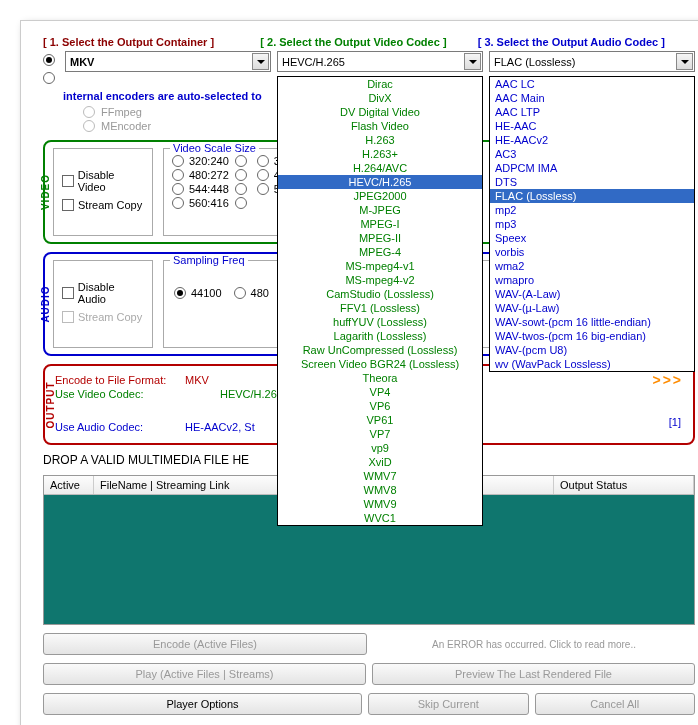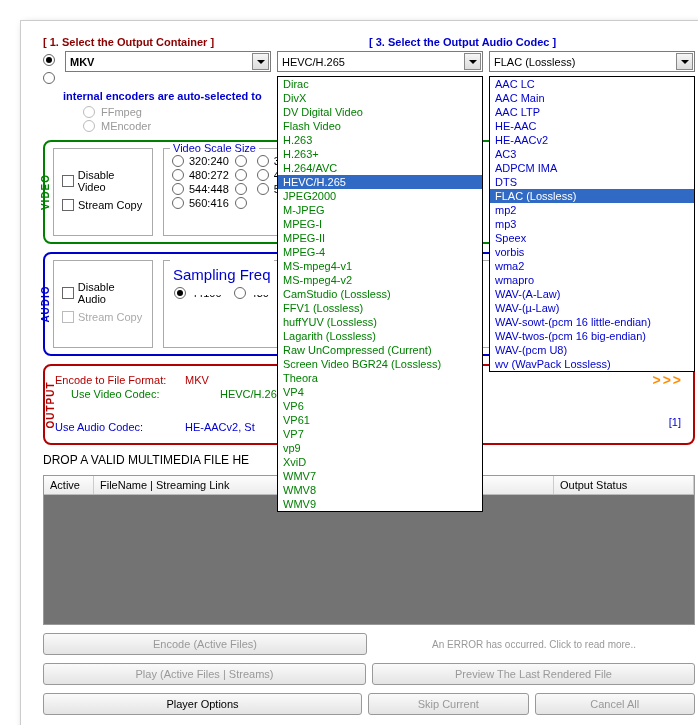--- a/index.html
+++ b/index.html
@@ -34,50 +34,51 @@
 .groupbox legend { position: absolute; top: -7px; left: 6px; background: #fff; padding: 0 3px; color: #0000cd; font-size: 11px; }
 .checkbox { display: flex; align-items: center; gap: 4px; margin-bottom: 6px; font-size: 11px; }
 .cb { width: 12px; height: 12px; border: 1px solid #666; background: #fff; display: inline-block; }
 .cb.disabled { border-color: #bbb; }
 .disabled-text { color: #aaa; }
 .scale-grid { display: grid; grid-template-columns: auto auto; gap: 2px 7px; font-size: 11px; }
 .scale-item { display: flex; align-items: center; gap: 2px; }
 .out-line { font-size: 11px; margin-bottom: 2px; }
 .out-line .lbl { display: inline-block; width: 130px; }
 .out1 .lbl { color: #b30000; } .out1 .val { color: #b30000; }
-.out2 .lbl { color: #008000; padding-left: 16px; } .out2 .val { color: #008000; padding-left: 35px; }
+.out2 .lbl { color: #008000; } .out2 .val { color: #008000; padding-left: 35px; }
 .out3 .lbl { color: #0000cd; margin-top: 19px; } .out3 .val { color: #0000cd; }
 .more { position: absolute; right: 10px; top: 6px; color: #ff8c00; font-weight: bold; font-size: 14px; letter-spacing: 2px; }
 .drop-text { font-size: 12px; font-weight: normal; margin: 6px 0 8px; }
-.table { border: 1px solid #999; height: 150px; background: #737373; position: relative; }
+.table { border: 1px solid #999; height: 150px; background: #0f766e; position: relative; }
 .thead { display: flex; background: linear-gradient(#fdfdfd,#ececec); border-bottom: 1px solid #bbb; font-size: 11px; }
 .th { padding: 3px 6px; border-right: 1px solid #ccc; }
 .btnrow { display: flex; gap: 6px; margin-top: 8px; }
 .btn { flex: 1; height: 22px; background: linear-gradient(#fafafa,#e4e4e4); border: 1px solid #999; border-radius: 3px; font-size: 11px; display: flex; align-items: center; justify-content: center; cursor: pointer; }
 .btn.disabled { color: #999; }
 .err { color: #c99; font-size: 10px; text-align: center; }
 .dropdown { position: absolute; top: 25px; left: 0; right: 0; background: #fff; border: 1px solid #000; z-index: 10; max-height: 520px; overflow: visible; font-size: 11px; }
 .dropdown .item { padding: 1px 5px; cursor: default; }
-.dropdown.green .item { color: #008000; }
+.dropdown.green .item { color: #008000; text-align: center; }
 .dropdown.blue .item { color: #0000cd; }
 .dropdown .item.sel { background: #316ac5; color: #fff; }
 .combo-wrap { flex: 1; position: relative; }
 .radio-col { width: 16px; display: flex; flex-direction: column; gap: 6px; padding-top: 3px; }
 .freq-row { display: flex; align-items: center; gap: 12px; padding-top: 20px; }
 .sampling-group { border: 1px solid #aaa; padding: 6px 10px 4px; position: relative; flex: 1; height: 88px; }
-.sampling-group legend { position: absolute; top: -7px; left: 6px; background: #fff; padding: 12px 3px; color: #0000cd; font-size: 15px; }
+.sampling-group legend { position: absolute; top: -7px; left: 6px; background: #fff; padding: 0 3px; color: #0000cd; font-size: 11px; }
 .bracket-right { position: absolute; right: 12px; top: 50px; color: #0000cd; font-size: 11px; }
 </style>
 </head>
 <body>
 
 <div class="window">
 
   <div class="steps">
     <div class="step step1">[ 1.        Select the Output Container ]</div>
+    <div class="step step2">[ 2.       Select the Output Video Codec ]</div>
     <div class="step step3">[ 3.      Select the Output Audio Codec ]</div>
   </div>
 
   <div class="row">
     <div class="radio-col">
       <span class="radio checked"></span>
       <span class="radio"></span>
     </div>
     <div class="combo-wrap">
       <div class="combo bold">
@@ -103,32 +104,33 @@
           <div class="item">M-JPEG</div>
           <div class="item">MPEG-I</div>
           <div class="item">MPEG-II</div>
           <div class="item">MPEG-4</div>
           <div class="item">MS-mpeg4-v1</div>
           <div class="item">MS-mpeg4-v2</div>
           <div class="item">CamStudio (Lossless)</div>
           <div class="item">FFV1 (Lossless)</div>
           <div class="item">huffYUV (Lossless)</div>
           <div class="item">Lagarith (Lossless)</div>
-          <div class="item">Raw UnCompressed (Current)</div>
+          <div class="item">Raw UnCompressed (Lossless)</div>
           <div class="item">Screen Video BGR24 (Lossless)</div>
           <div class="item">Theora</div>
           <div class="item">VP4</div>
           <div class="item">VP6</div>
           <div class="item">VP61</div>
           <div class="item">VP7</div>
           <div class="item">vp9</div>
           <div class="item">XviD</div>
           <div class="item">WMV7</div>
           <div class="item">WMV8</div>
           <div class="item">WMV9</div>
+          <div class="item">WVC1</div>
         </div>
     </div>
     <div class="combo-wrap">
       <div class="combo">
         <span>FLAC (Lossless)</span>
         <span class="arrow"></span>
       </div>
       <div class="dropdown blue" id="acodec-dd">
           <div class="item">AAC LC</div>
           <div class="item">AAC Main</div>

